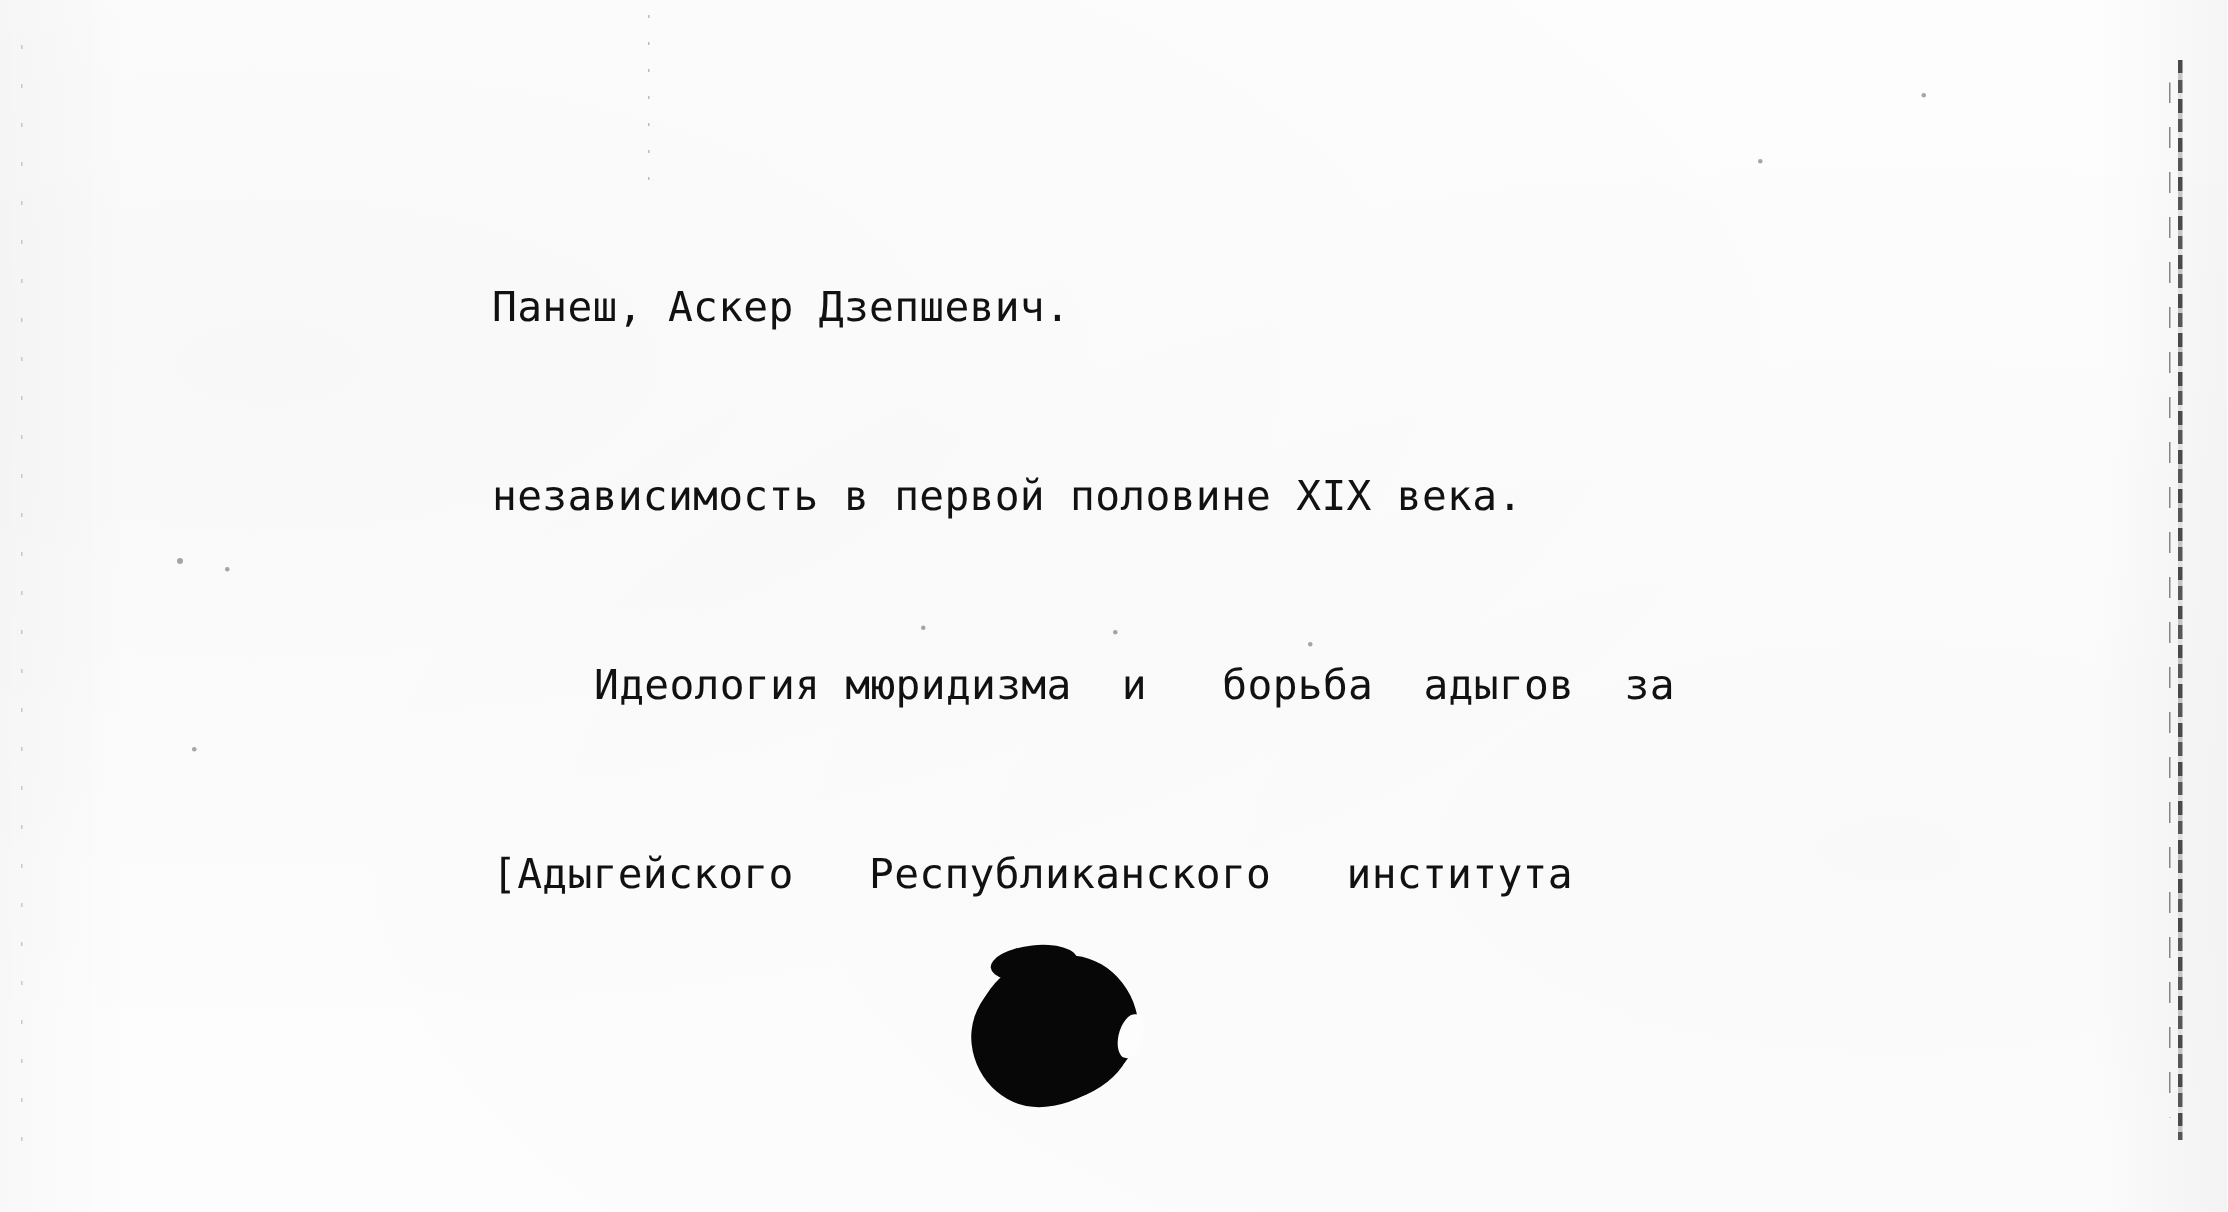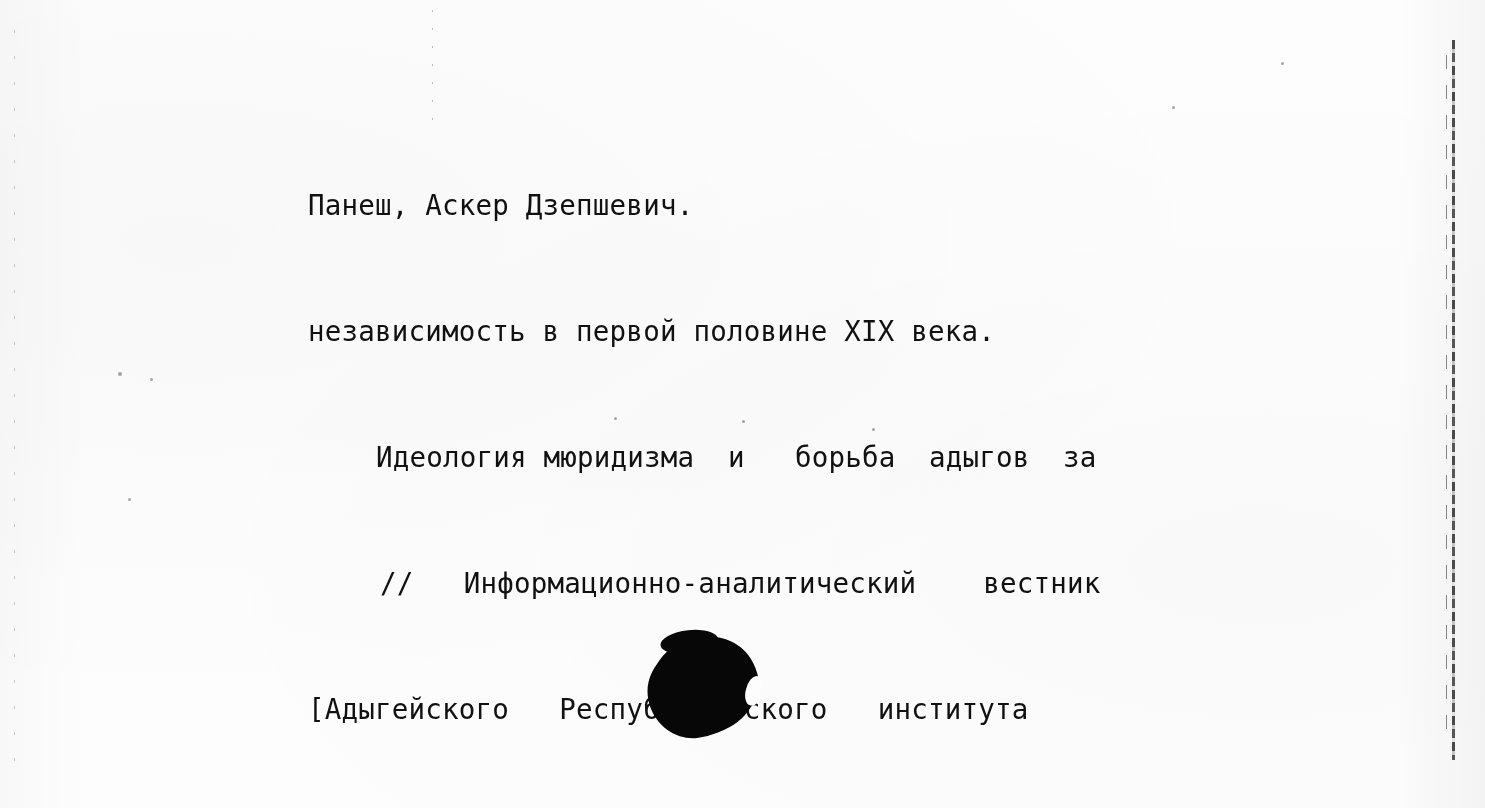--- a/index.html
+++ b/index.html
@@ -85,20 +85,21 @@
     width: 990px;
     color: #111111;
     font-size: 27.5px;
     line-height: 42px;
     letter-spacing: 0.2px;
     white-space: pre;
   }
   .line {
     display: block;
     white-space: pre;
+    margin-left: 20px;
   }
   .indent-1 { padding-left: 68px; }
   .indent-2 { padding-left: 72px; }
   
   .ink-blot {
     position: absolute;
     left: 651px;
     top: 637px;
     width: 104px;
     height: 98px;
@@ -154,21 +155,20 @@
   <div class="dust" style="left:1281px; top:62px; width:3px; height:3px;"></div>
   <div class="dust" style="left:1172px; top:106px; width:3px; height:3px;"></div>
   <div class="dust" style="left:614px; top:417px; width:3px; height:3px;"></div>
   <div class="dust" style="left:742px; top:420px; width:3px; height:3px;"></div>
   <div class="dust" style="left:872px; top:428px; width:3px; height:3px;"></div>
 
   <div class="card-text">
     <span class="line">Панеш, Аскер Дзепшевич.</span>
     <span class="line">независимость в первой половине XIX века.</span>
     <span class="line indent-1">Идеология мюридизма  и   борьба  адыгов  за</span>
-    <span class="line indent-2">//   Информационно-аналитический    вестник</span>
     <span class="line">[Адыгейского   Республиканского   института</span>
     
     
     
   </div>
 
   <div class="ink-blot"></div>
 
 </div>
 

